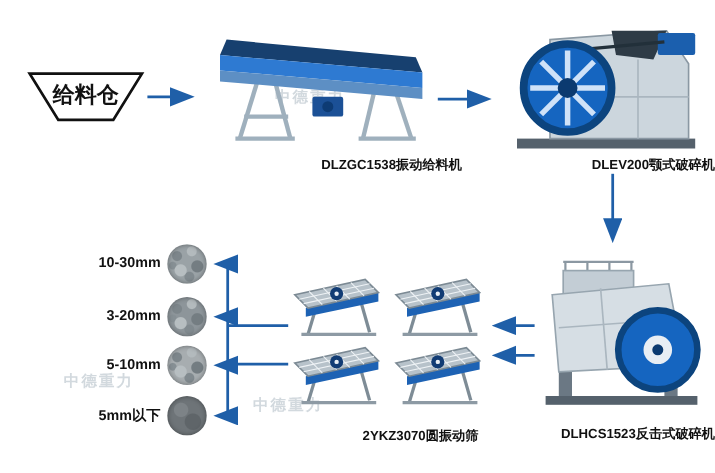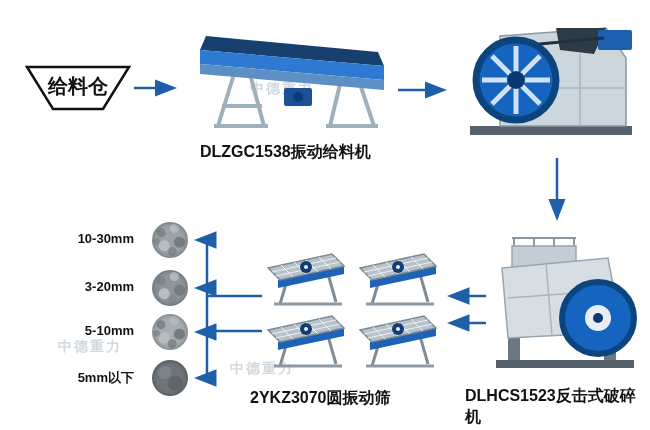--- a/index.html
+++ b/index.html
@@ -3,29 +3,29 @@
 <meta charset="utf-8">
 <style>
   html,body{margin:0;padding:0;background:#ffffff;}
   #canvas{
     position:relative;width:650px;height:430px;background:#ffffff;overflow:hidden;
     font-family:"Liberation Sans","DejaVu Sans",sans-serif;color:#111;
   }
   .wm{position:absolute;font-size:14px;font-weight:700;color:#d2d9de;letter-spacing:2px;user-select:none;}
   .figure{position:absolute;}
   .figure svg{display:block;width:100%;height:100%;}
-  .caption{position:absolute;font-size:16px;font-weight:700;text-align:left;color:#111;}
+  .caption{position:absolute;font-size:12px;font-weight:700;text-align:right;color:#111;}
   .hopper{position:absolute;left:24px;top:64px;width:108px;height:48px;}
   .hopper svg{position:absolute;inset:0;width:100%;height:100%;}
   .hopper-label{position:absolute;inset:0;display:flex;align-items:center;justify-content:center;
     font-size:20px;font-weight:700;padding-bottom:4px;}
   .screen-grid{position:absolute;left:264px;top:250px;width:180px;height:120px;
     display:grid;grid-template-columns:86px 86px;grid-template-rows:58px 58px;gap:4px 6px;}
   .screen-unit{width:86px;height:58px;}
-  .product-label{position:absolute;width:76px;left:58px;text-align:right;font-size:13px;font-weight:700;}
+  .product-label{position:absolute;width:76px;left:70px;text-align:right;font-size:13px;font-weight:700;}
   .aggregate{position:absolute;left:152px;width:36px;height:36px;border-radius:50%;
     box-shadow:inset 0 0 5px rgba(0,0,0,.4);
     background-image:
       radial-gradient(circle at 25% 30%, #7d868b 0 4px, transparent 5px),
       radial-gradient(circle at 62% 18%, #b3babd 0 4px, transparent 5px),
       radial-gradient(circle at 76% 56%, #747d82 0 5px, transparent 6px),
       radial-gradient(circle at 34% 66%, #b7bec1 0 5px, transparent 6px),
       radial-gradient(circle at 56% 82%, #818a8f 0 4px, transparent 5px),
       radial-gradient(circle at 14% 54%, #868f94 0 3px, transparent 4px);}
   .a1{background-color:#9aa2a6;}
@@ -129,20 +129,21 @@
       <circle cx="58" cy="64" r="40" fill="#1565c0" stroke="#0c447e" stroke-width="7"></circle>
       <g stroke="#cfe2f8" stroke-width="5">
         <line x1="58" y1="30" x2="58" y2="98"></line>
           <line x1="24" y1="64" x2="92" y2="64"></line>
         <line x1="34" y1="40" x2="82" y2="88"></line>
           <line x1="82" y1="40" x2="34" y2="88"></line>
       </g>
       <circle cx="58" cy="64" r="9" fill="#0b3a70"></circle>
     </svg>
   </div>
+  <div class="caption" style="left:455px;top:142px;width:195px">DLEV200颚式破碎机</div>
 
   <div class="figure" style="left:486px;top:226px;width:158px;height:150px">
     <svg viewBox="0 0 158 150">
       <rect x="10" y="134" width="138" height="8" fill="#55616c"></rect>
       <rect x="22" y="104" width="12" height="30" fill="#6b7884"></rect>
       <rect x="118" y="104" width="12" height="30" fill="#6b7884"></rect>
       <g stroke="#8b98a2" stroke-width="2">
         <line x1="28" y1="12" x2="28" y2="20"></line>
           <line x1="48" y1="12" x2="48" y2="20"></line>
         <line x1="68" y1="12" x2="68" y2="20"></line>

